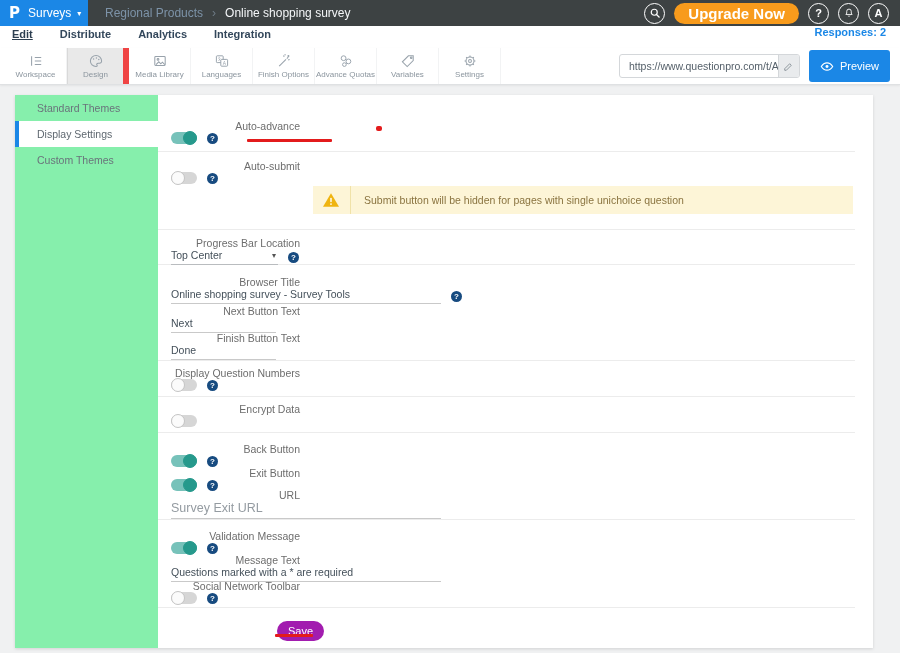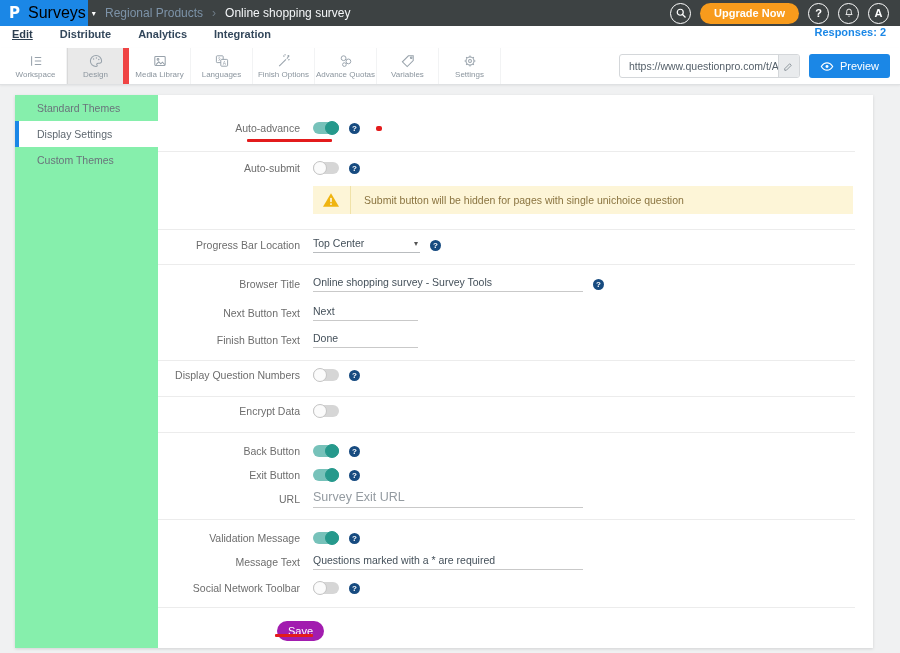--- a/index.html
+++ b/index.html
@@ -3,58 +3,58 @@
 <meta charset="utf-8">
 <style>
   * { box-sizing: border-box; margin: 0; padding: 0; }
   html,body { width:900px; height:653px; overflow:hidden; }
   body { font-family:"Liberation Sans", sans-serif; position:relative; background:#f0f1f2; }
 
   
   .header { height:26px; background:#3d4243; display:flex; align-items:center; }
   .logo-block { width:88px; height:26px; background:#1b87e6; display:flex; align-items:center; padding-left:9px; cursor:pointer; }
   .logo-p { color:#fff; font-weight:bold; font-size:15px; font-family:"DejaVu Sans", sans-serif; }
-  .logo-prod { color:#000000; font-size:16px; margin-left:8px; }
+  .logo-prod { color:#ffffff; font-size:12px; margin-left:8px; }
   .logo-caret { color:#fff; font-size:8px; margin-left:6px; }
   .breadcrumb { display:flex; align-items:center; margin-left:17px; font-size:12px; }
   .bc-parent { color:#7d93a8; }
   .bc-sep { color:#6e7b86; margin:0 9px; }
   .bc-current { color:#f4f6f8; }
   .header-right { margin-left:auto; display:flex; align-items:center; padding-right:11px; }
   .hcircle { width:21px; height:21px; border:1px solid #fff; border-radius:50%; display:flex; align-items:center; justify-content:center; color:#fff; font-size:11px; font-weight:bold; margin-left:9px; cursor:pointer; }
-  .upgrade-btn { height:21px; border:none; border-radius:11px; background:#f89b1c; color:#fff; font-size:11px; font-weight:bold; padding:0 14px; margin-left:9px; cursor:pointer; font-family:"Liberation Sans",sans-serif; }
+  .upgrade-btn { height:21px; border:none; border-radius:11px; background:#f89b1c; color:#fff; font-size:15px; font-weight:bold; padding:0 14px; margin-left:9px; cursor:pointer; font-family:"Liberation Sans",sans-serif; }
 
   
   .subnav { height:22px; background:#fff; display:flex; align-items:flex-start; padding:0 14px 0 12px; }
   .subnav-tab { font-size:11px; font-weight:bold; color:#33475b; margin-right:27px; cursor:pointer; padding-top:2px; }
   .subnav-tab.active { text-decoration:underline; color:#2c3e50; }
   .responses { margin-left:auto; font-size:11px; font-weight:bold; color:#1b87e6; }
 
   
   .toolbar { height:37px; background:#fff; border-bottom:1px solid #dfe1e3; display:flex; align-items:stretch; box-shadow:0 1px 2px rgba(0,0,0,.06); position:relative; z-index:2; }
   .tb-item { width:62px; display:flex; flex-direction:column; align-items:center; justify-content:center; gap:1px; cursor:pointer; border-right:1px solid #f2f3f4; }
   .tb-item:first-child { margin-left:5px; }
   .tb-item.active { background:#e9e9e9; border-left:1px solid #d9d9d9; border-right:6px solid #ef4444; }
   .tb-icon svg { display:block; }
   .tb-label { font-size:8px; color:#8b959e; white-space:nowrap; }
   .tb-right { margin-left:auto; display:flex; align-items:center; padding-right:10px; gap:9px; }
   .url-box { display:flex; align-items:center; border:1px solid #d4d7da; border-radius:3px; height:24px; background:#fff; overflow:hidden; }
   .url-text { font-size:10.5px; color:#55606a; padding:0 6px 0 9px; width:158px; white-space:nowrap; overflow:hidden; }
   .url-edit { width:21px; height:100%; background:#e9ebed; border-left:1px solid #d4d7da; display:flex; align-items:center; justify-content:center; cursor:pointer; }
-  .preview-btn { height:24px; background:#1b87e6; border:none; border-radius:3px; color:#fff; font-size:11px; display:flex; align-items:center; gap:6px; padding:8px 11px; cursor:pointer; font-family:"Liberation Sans",sans-serif; }
+  .preview-btn { height:24px; background:#1b87e6; border:none; border-radius:3px; color:#fff; font-size:11px; display:flex; align-items:center; gap:6px; padding:16px 11px; cursor:pointer; font-family:"Liberation Sans",sans-serif; }
 
   
   .page { height:568px; padding:10px 0 0 15px; }
   .panel { width:858px; height:553px; display:flex; background:#fff; box-shadow:0 1px 3px rgba(0,0,0,.13); }
   .sidebar { width:143px; background:#86efac; flex-shrink:0; }
   .side-item { height:26px; line-height:26px; padding-left:22px; font-size:10.5px; color:#6a737b; cursor:pointer; }
   .side-item.active { background:#fff; border-left:4px solid #1b87e6; padding-left:18px; color:#5f6870; }
 
   .content { flex:1; background:#fff; padding-top:25px; overflow:hidden; }
-  .row { display:flex; align-items:center; height:16px; }
+  .row { display:flex; height:16px;flex-direction:column; }
   .row-label { width:142px; text-align:right; font-size:10.5px; color:#6d6d6d; flex-shrink:0; }
   .ctrl { margin-left:13px; display:flex; align-items:center; }
 
   .toggle { width:26px; height:12px; border-radius:7px; background:#d6d6d6; position:relative; cursor:pointer; flex-shrink:0; }
   .toggle .knob { width:14px; height:14px; border-radius:50%; background:#fbfbfb; border:1px solid #c4c4c4; position:absolute; left:0; top:-1px; }
   .toggle.on { background:#77c2ba; }
   .toggle.on .knob { left:12px; background:#26998c; border-color:#26998c; }
 
   .help { width:11px; height:11px; border-radius:50%; background:#174b80; color:#fff; font-size:8px; font-weight:bold; display:flex; align-items:center; justify-content:center; margin-left:10px; cursor:pointer; flex-shrink:0; }
 

